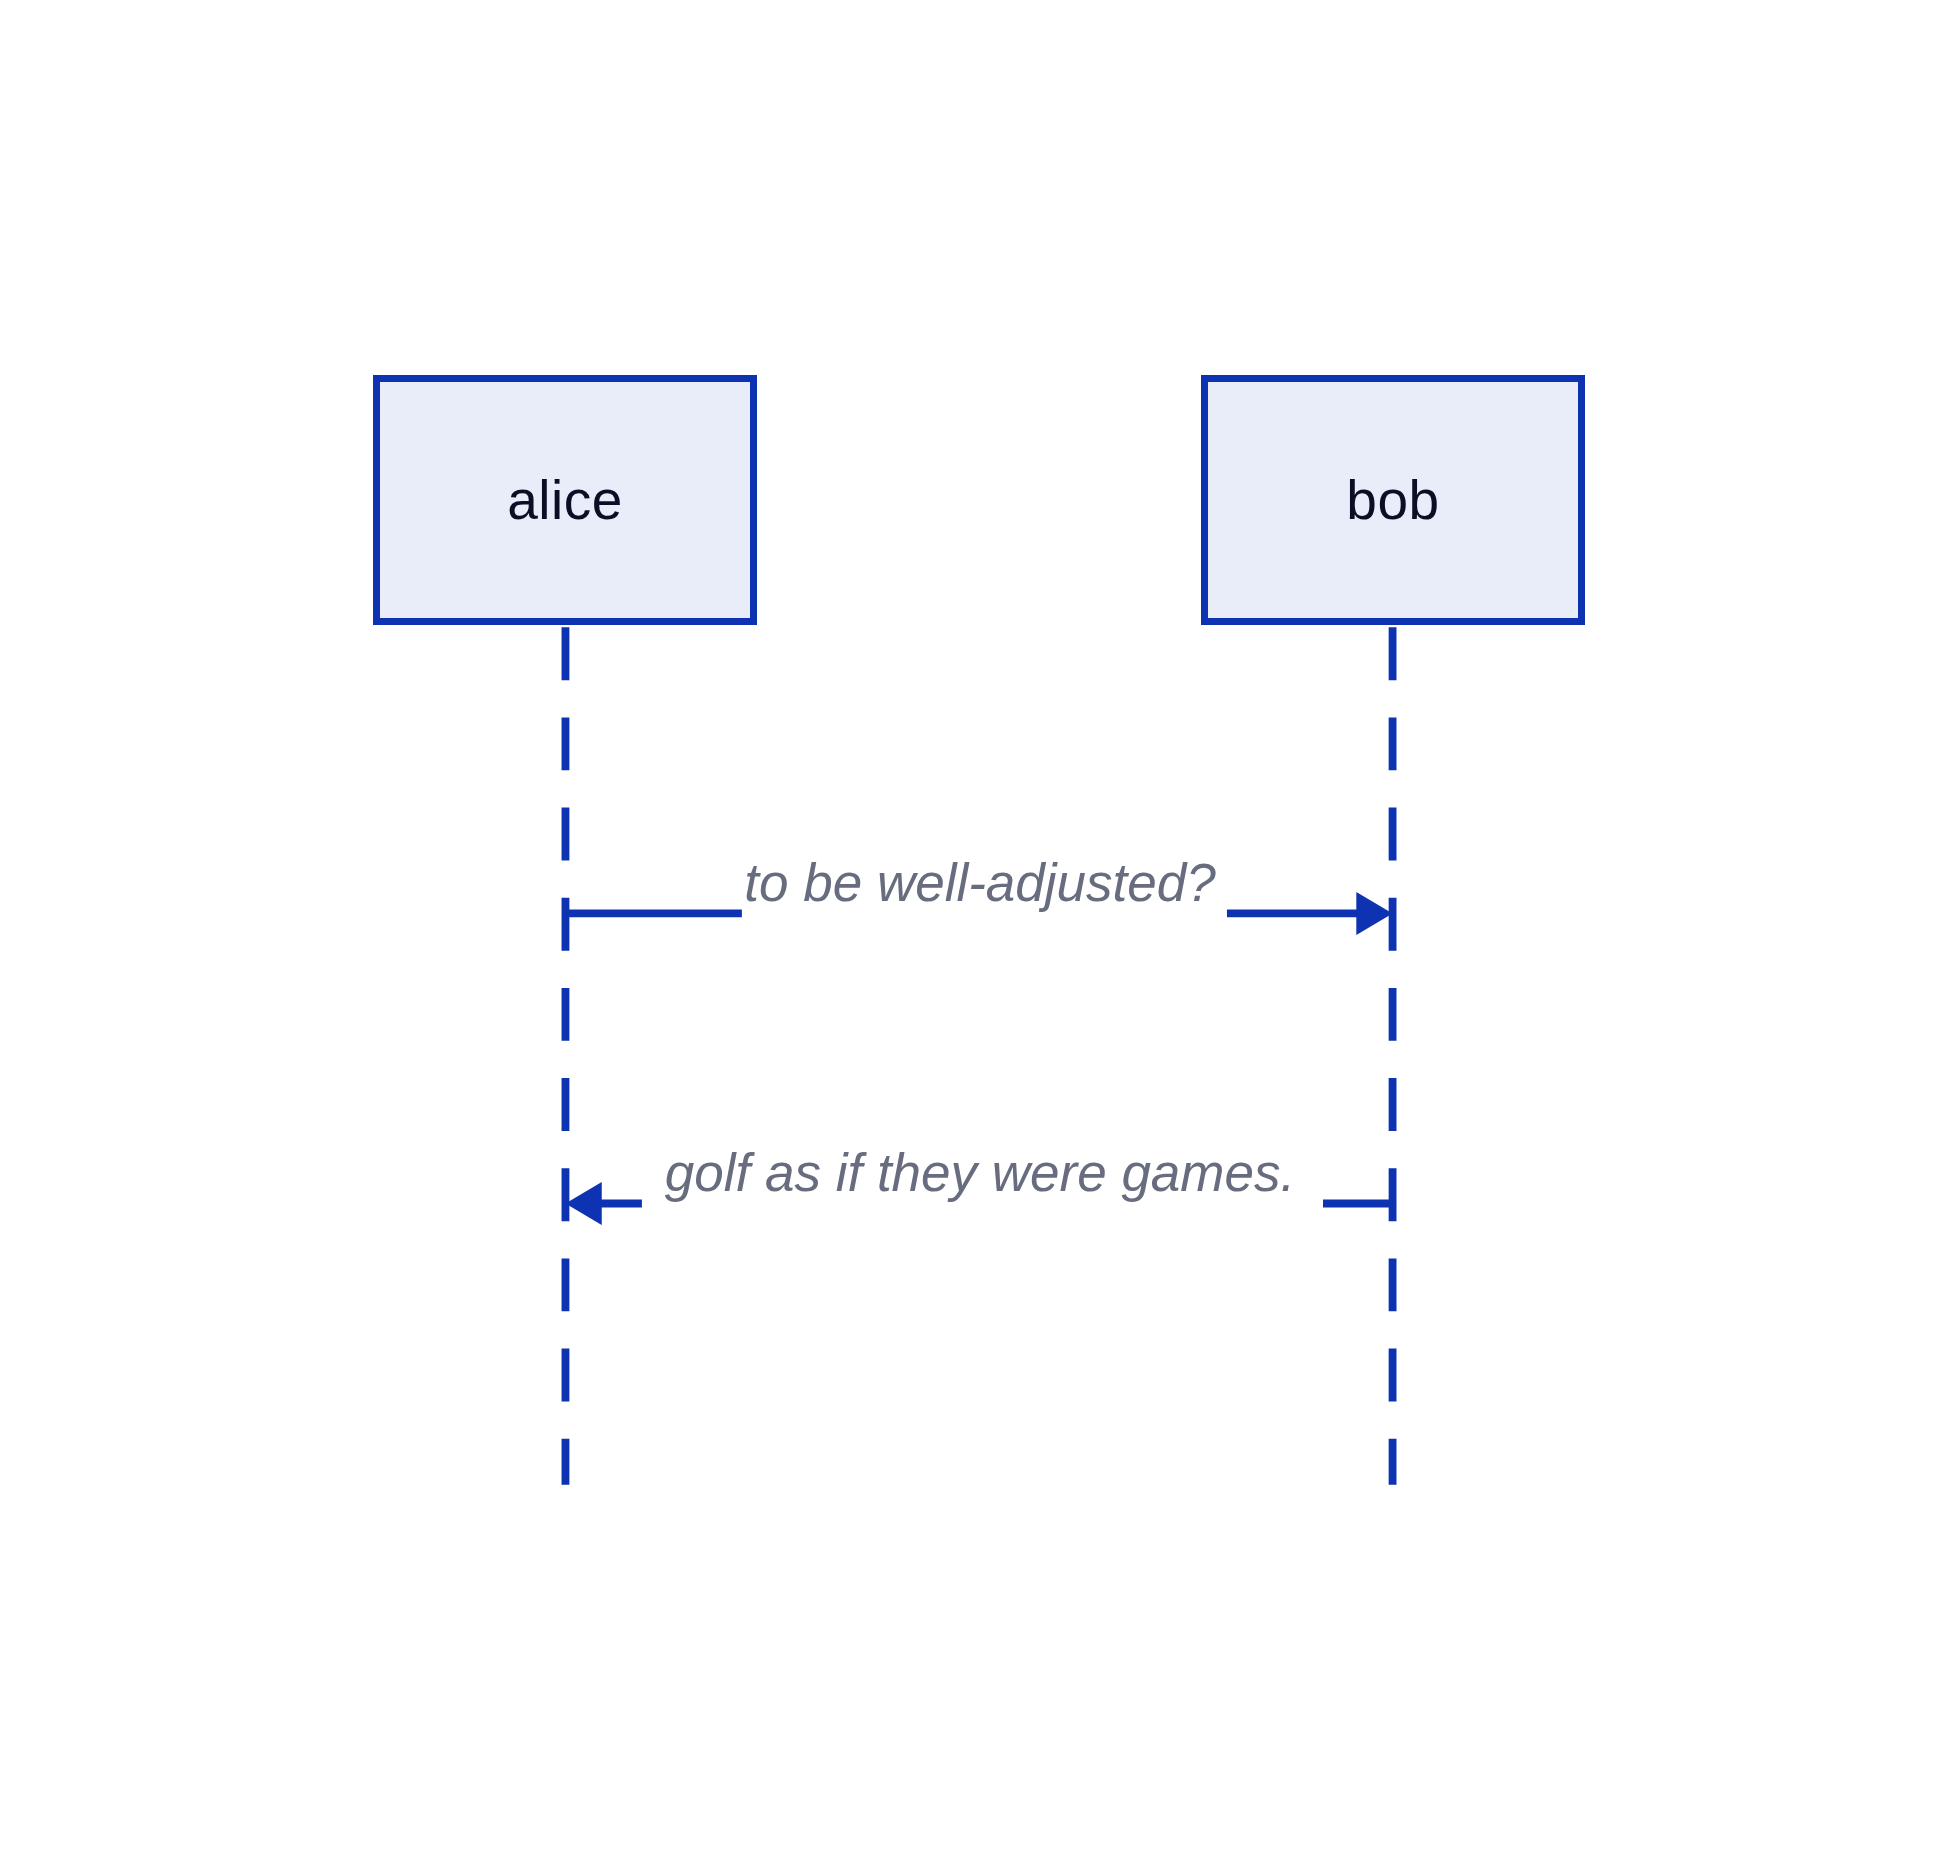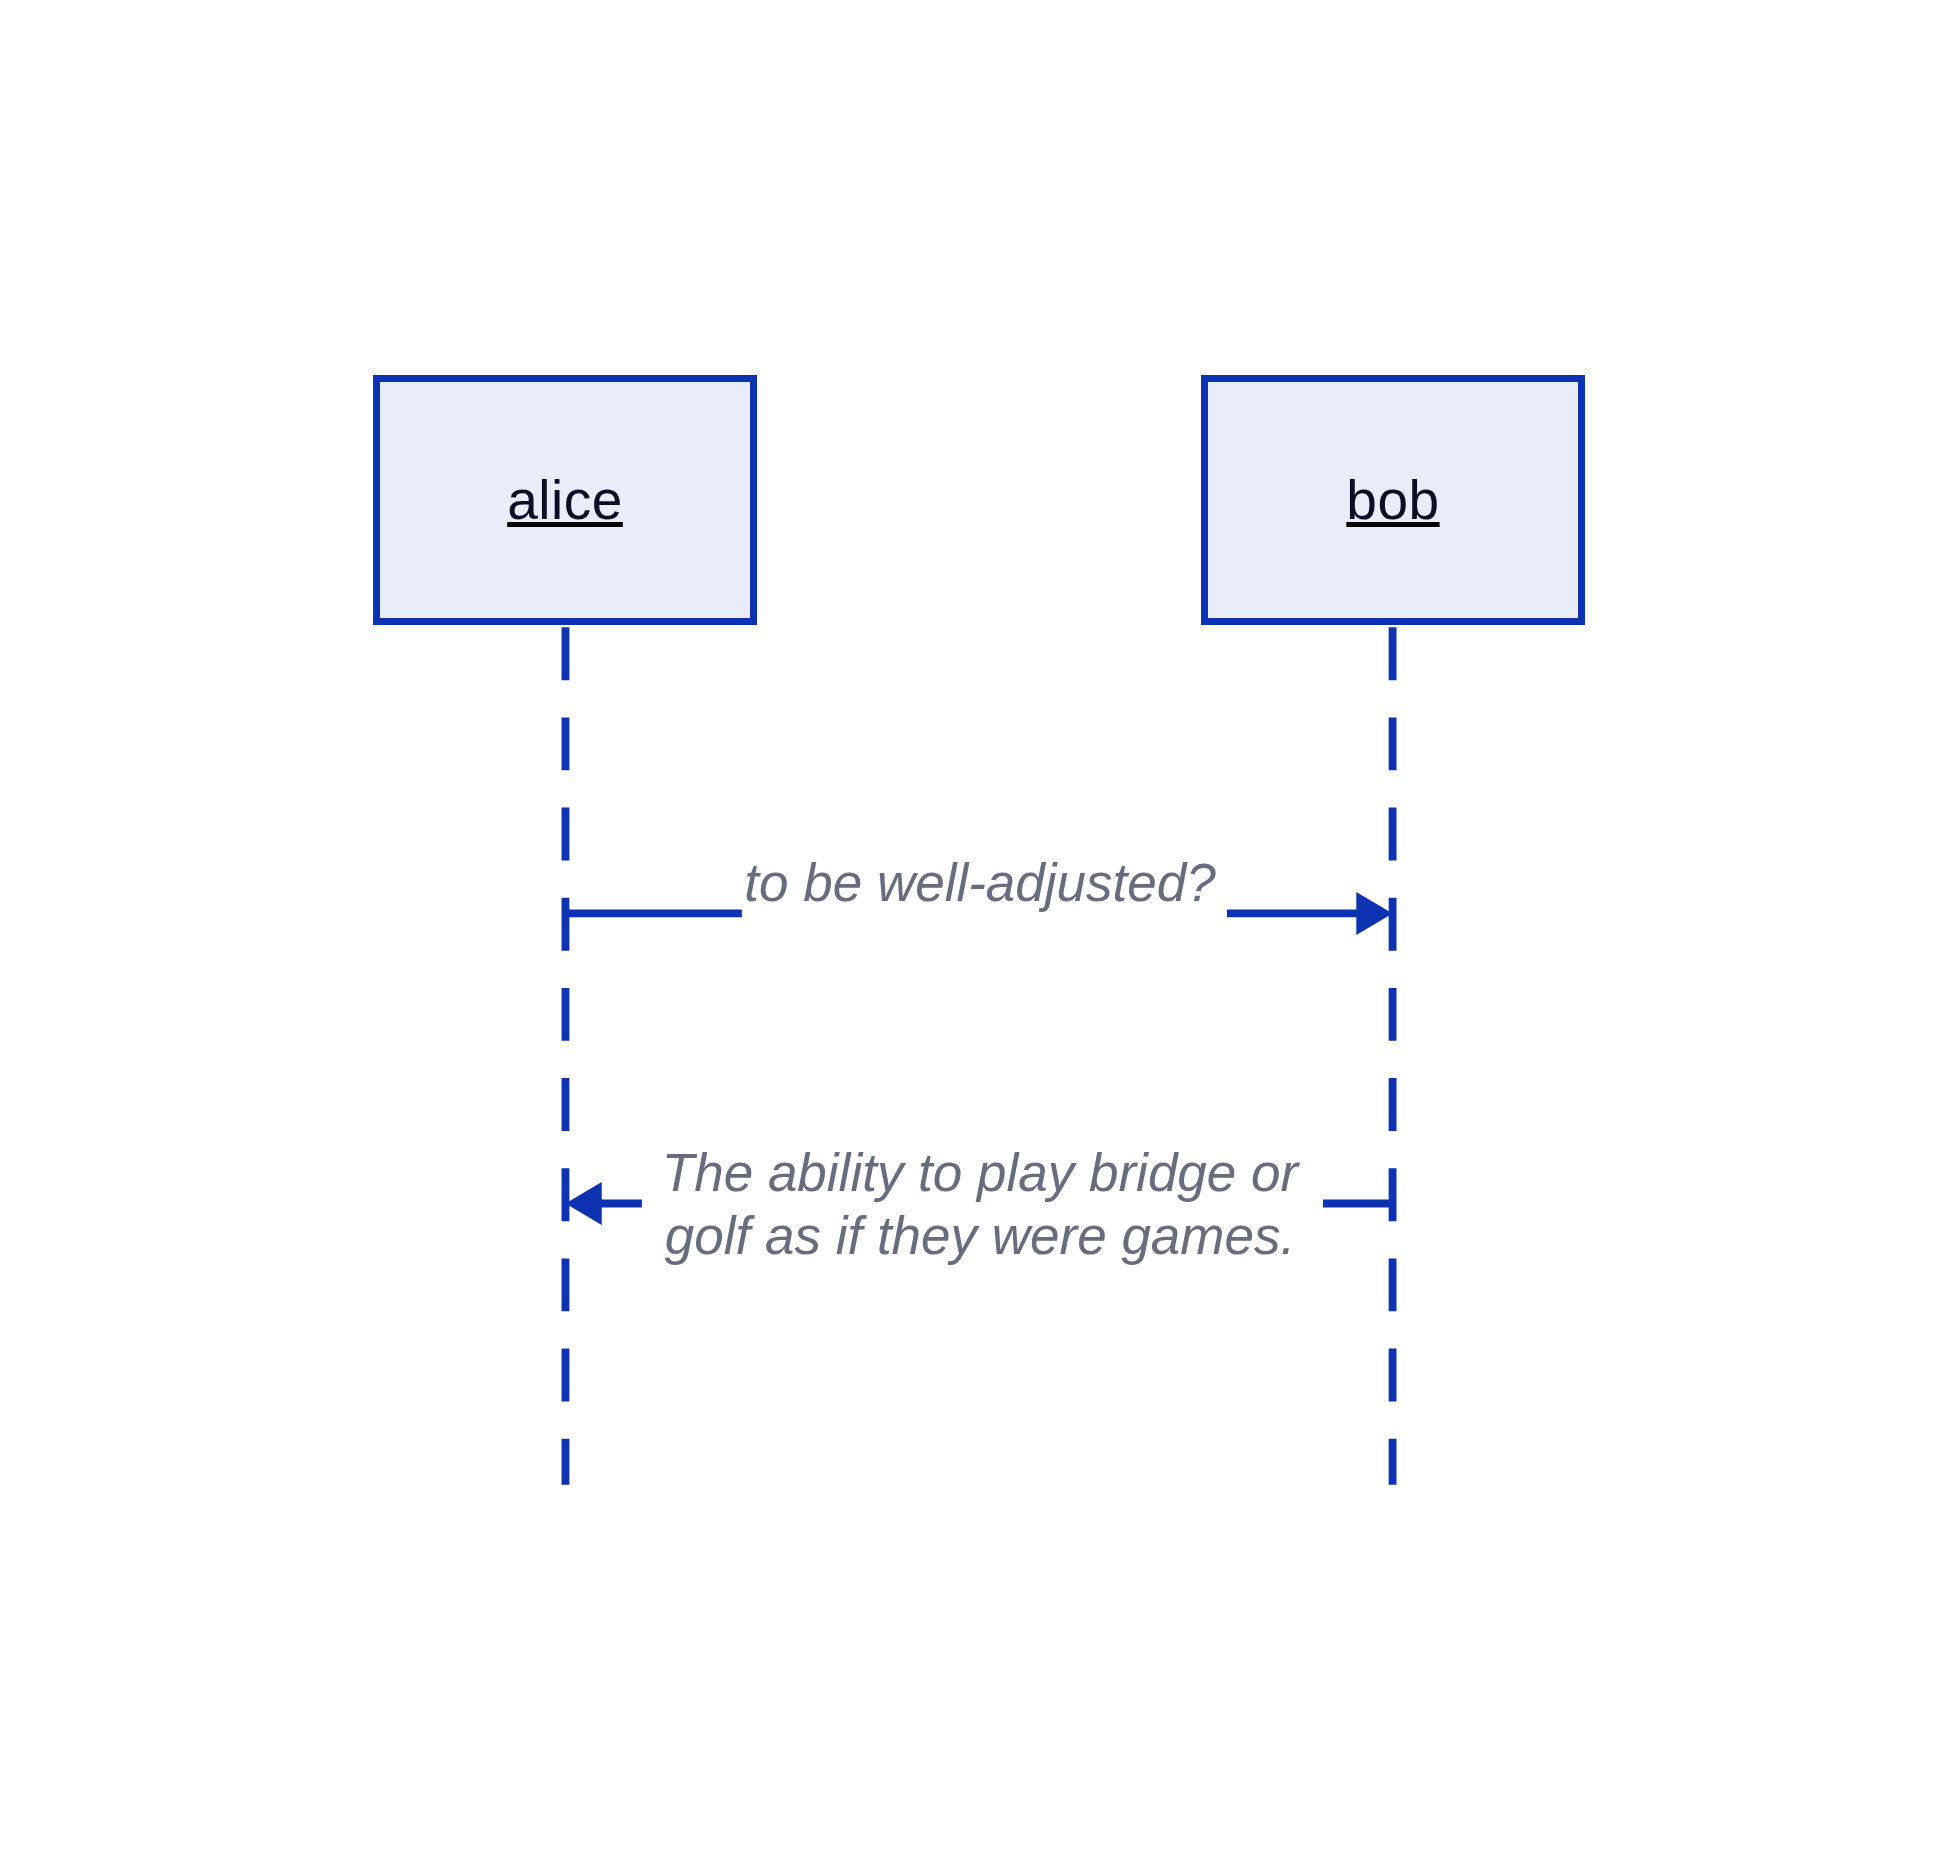--- a/index.html
+++ b/index.html
@@ -25,21 +25,20 @@
   .actor {
     position: absolute;
     width: 384px;
     height: 250px;
     box-sizing: border-box;
     background: var(--actor_fill, #E9EDFA);
     border: 7.8px solid var(--stroke, #0D32B2);
     display: flex;
     align-items: center;
     justify-content: center;
-    text-decoration: underline;
   }
   .actor-label {
     font-size: 55px;
     color: var(--actor_text, #0A0F25);
     letter-spacing: 0.5px;
   }
   .actor-alice { left: 373px; top: 375px; }
   .actor-bob   { left: 1201px; top: 375px; text-align: center; }
   .msg {
     position: absolute;
@@ -95,18 +94,17 @@
     <span class="actor-label">alice</span>
   </div>
   <div class="actor actor-bob">
     <span class="actor-label">bob</span>
   </div>
 
   <div class="msg msg-1">
     <div>to be well-adjusted?</div>
   </div>
   <div class="msg msg-2">
-    <div>The ability to play bridge or</div>
     <div>golf as if they were games.</div>
   </div>
 
 </div>
 
 
 </body></html>

